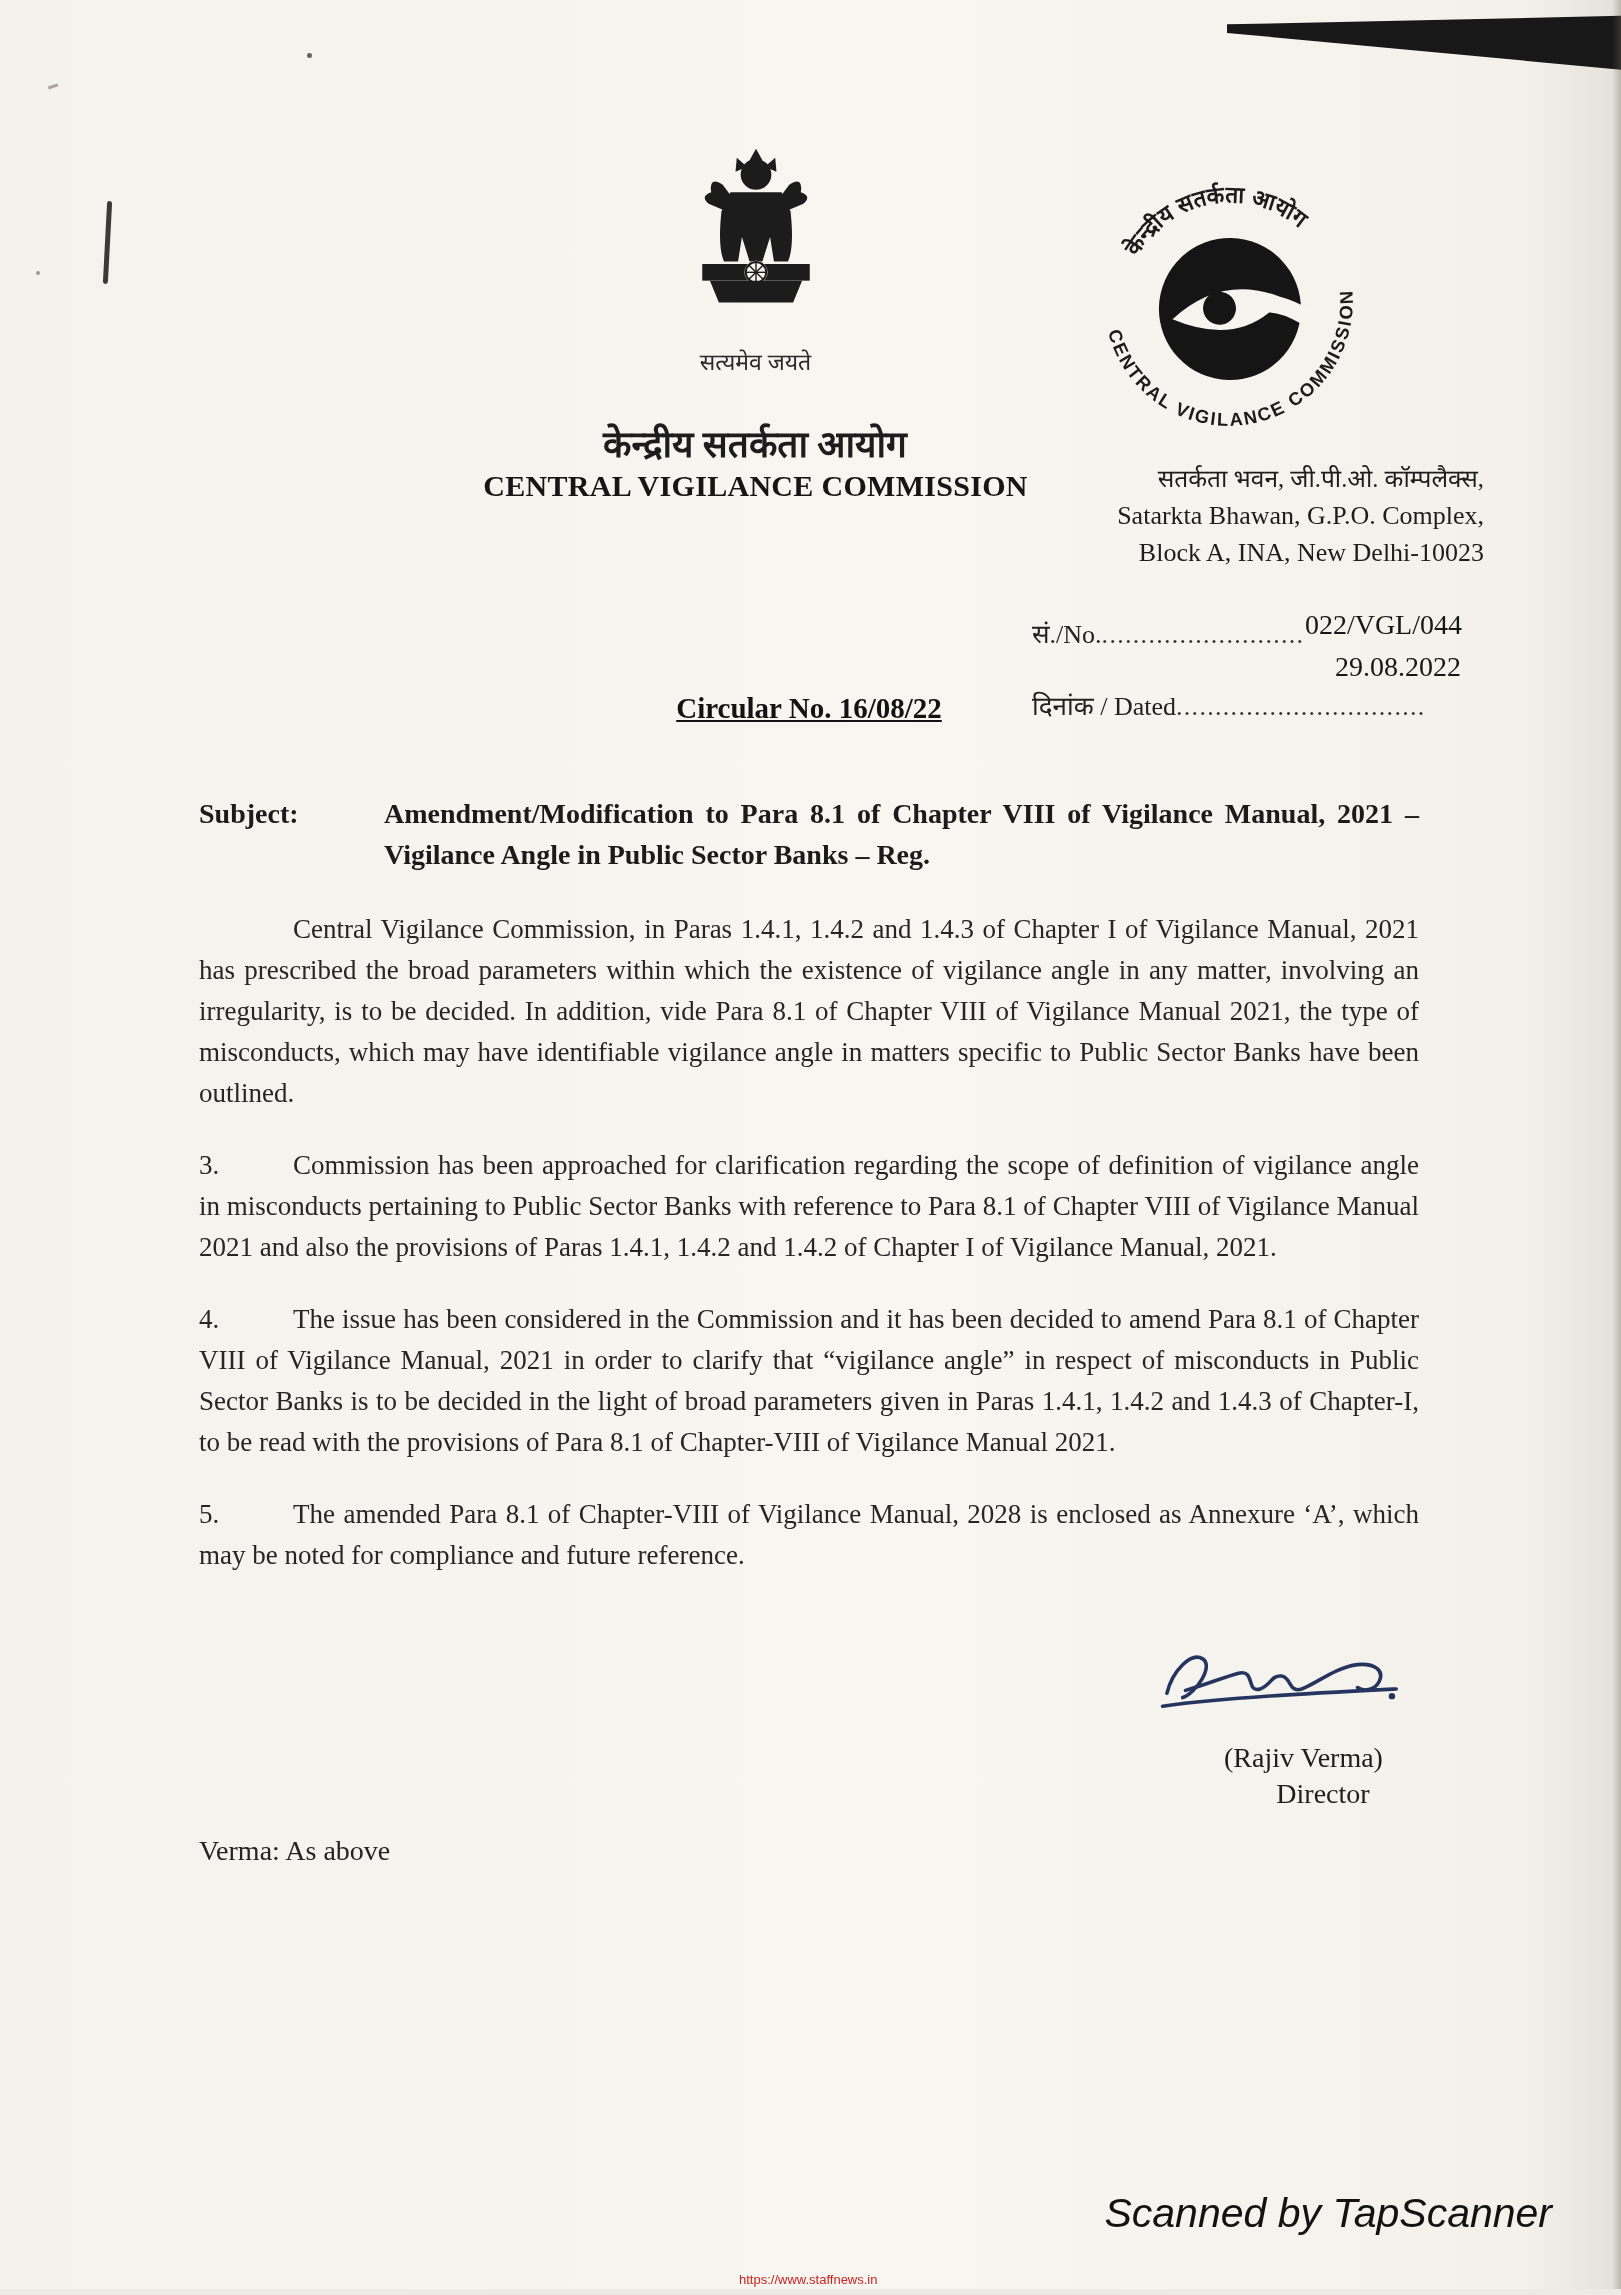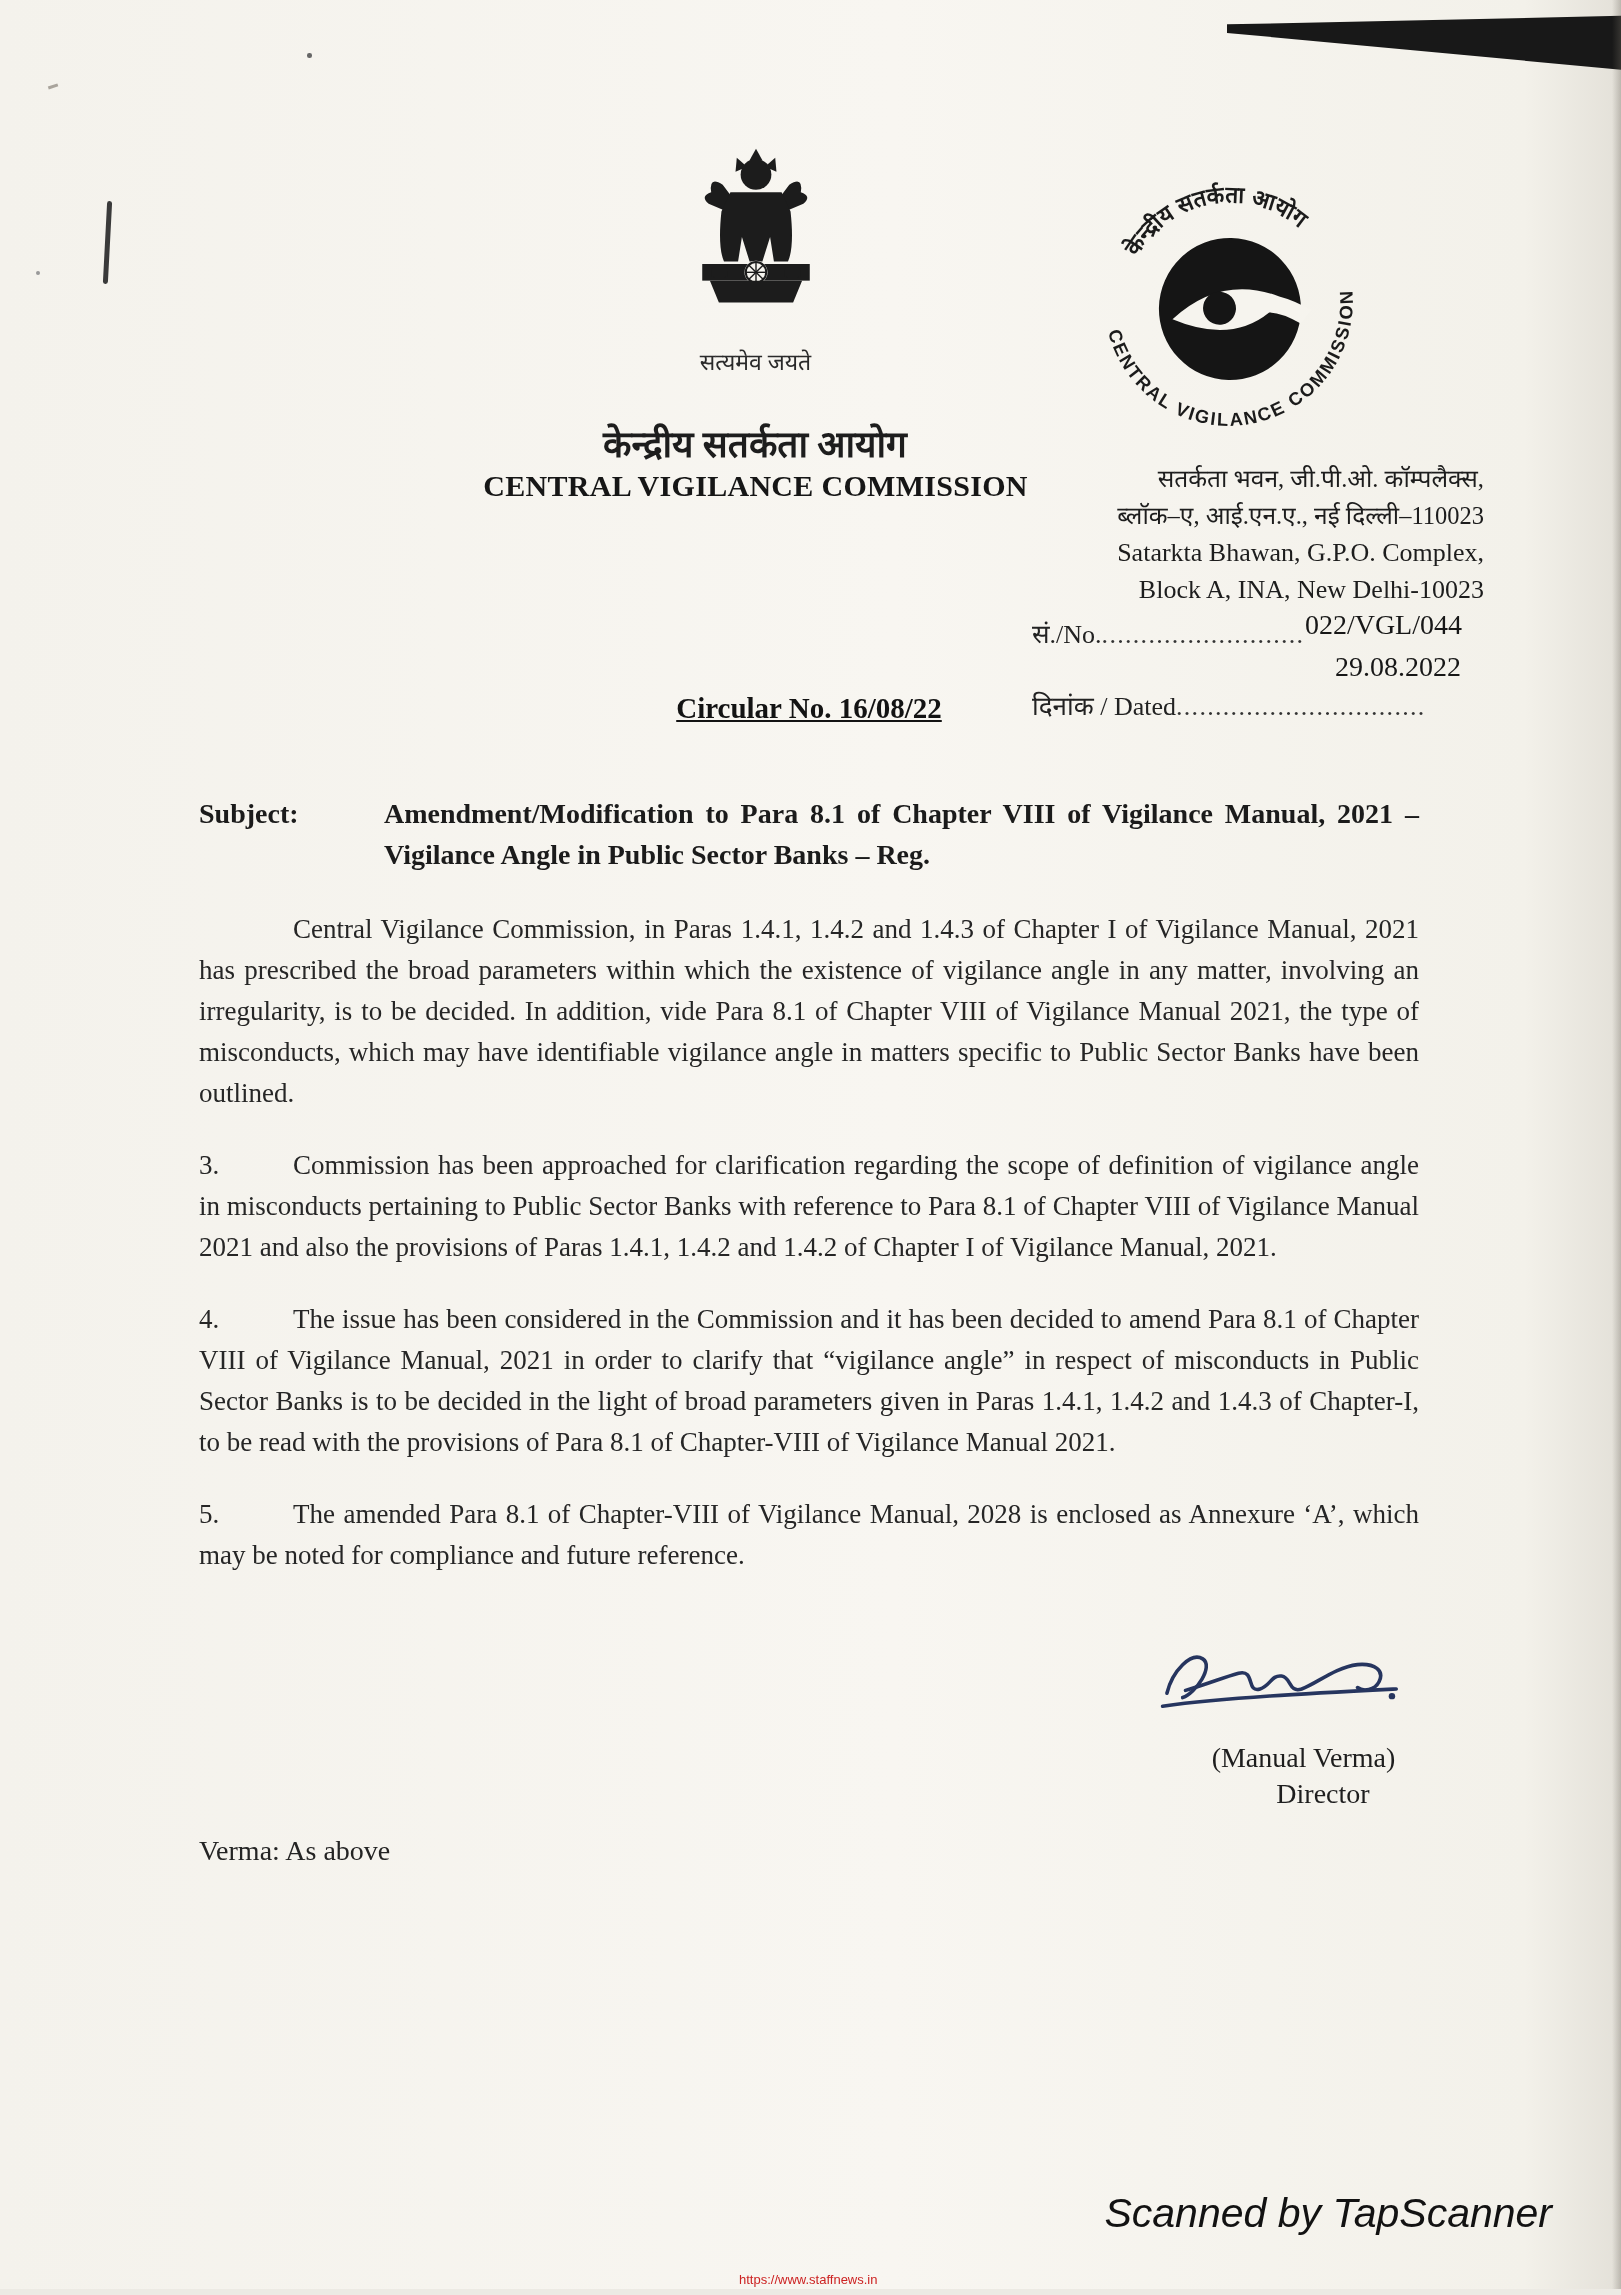--- a/index.html
+++ b/index.html
@@ -116,21 +116,20 @@
         </text>
         <circle cx="110" cy="112" r="56" fill="#151515"></circle>
         <path d="M 64 112 Q 108 84 150 109 Q 161 114 173 124 L 163 133 Q 150 122 140 120 Q 106 139 64 112 Z" fill="#f6f4ee"></path>
         <circle cx="102" cy="110" r="13" fill="#151515"></circle>
       </g>
     </svg>
   </div>
 
   <div class="address">
     <div class="hi">सतर्कता भवन, जी.पी.ओ. कॉम्पलैक्स,</div>
-    <div class="hi">ब्लॉक–ए, आई.एन.ए., नई दिल्ली–110023</div>
     <div class="en">Satarkta Bhawan, G.P.O. Complex,</div>
     <div class="en">Block A, INA, New Delhi-10023</div>
   </div>
 
   <div class="ref-line">
     <span>सं./No.</span><span class="dots">..........................</span>
     <span class="ref-num">022/VGL/044</span>
   </div>
   <div class="date-value">29.08.2022</div>
   <div class="dated-line">
@@ -156,21 +155,21 @@
       <g fill="none" stroke="#26355f" stroke-width="5" stroke-linecap="round">
         <path d="M 18 92 C 26 60 52 34 68 44 C 84 54 58 92 40 98"></path>
         <path d="M 44 88 C 78 78 96 70 118 64 C 142 58 128 92 148 86 C 162 82 164 66 178 68 C 192 70 188 92 206 86 C 228 78 252 56 284 52 C 308 50 322 60 314 76 C 308 88 292 90 284 84"></path>
         <path d="M 12 110 C 100 98 220 92 338 86"></path>
       </g>
       <circle cx="332" cy="96" r="4.5" fill="#26355f"></circle>
     </svg>
   </div>
 
   <div class="signatory">
-    <div>(Manual Verma)</div>
+    <div>(Rajiv Verma)</div>
     <div class="title">Director</div>
   </div>
 
   <div class="encl">Verma: As above</div>
 
   <div class="watermark">Scanned by TapScanner</div>
   <div class="footer-url">https://www.staffnews.in</div>
 
 </div>
 

